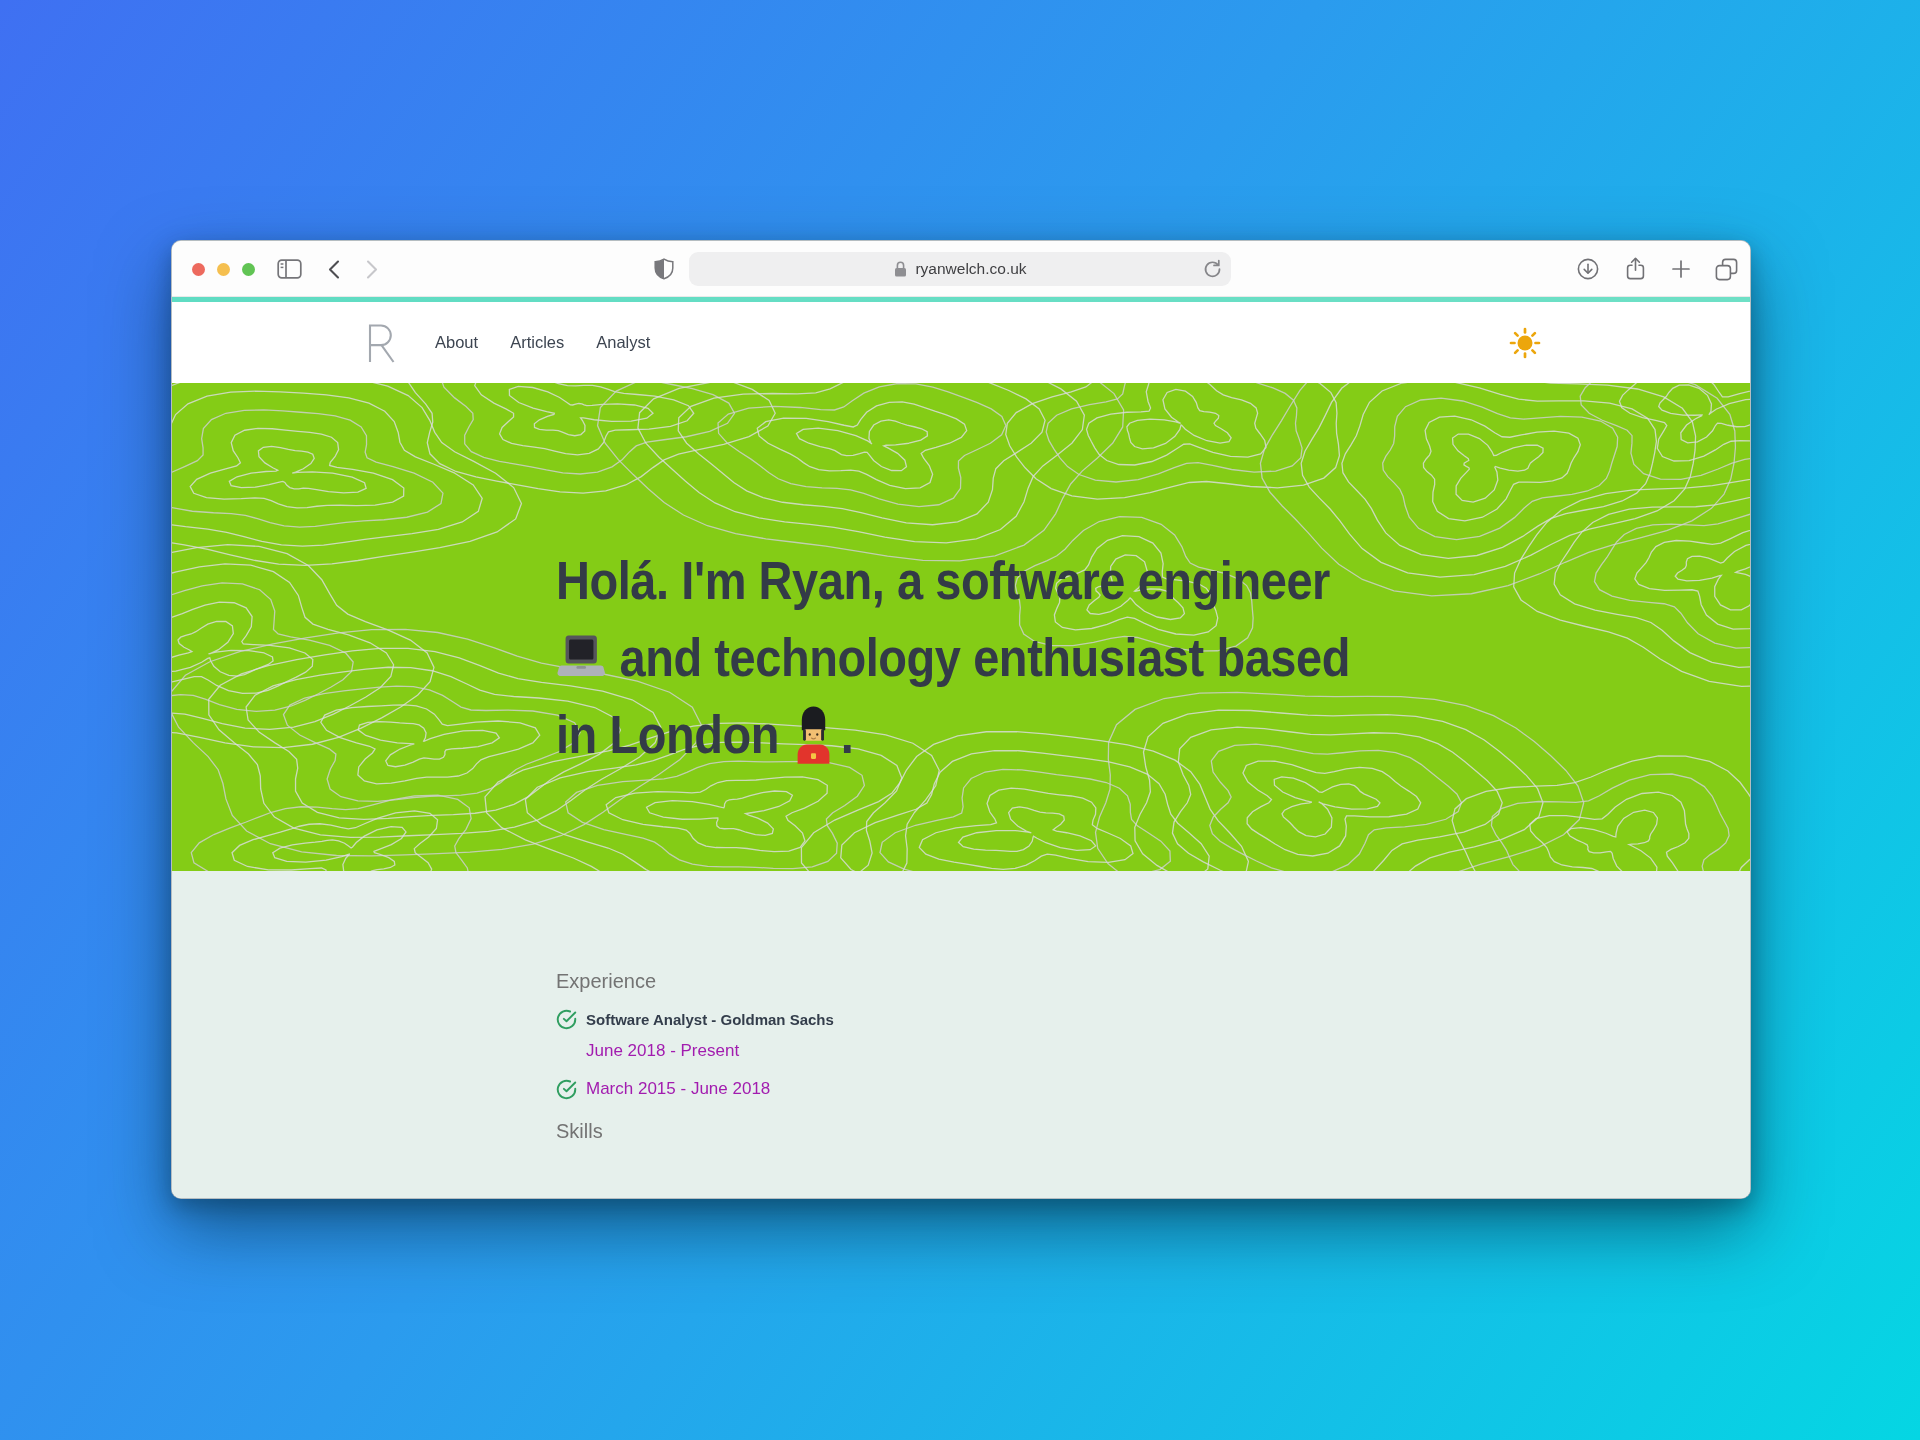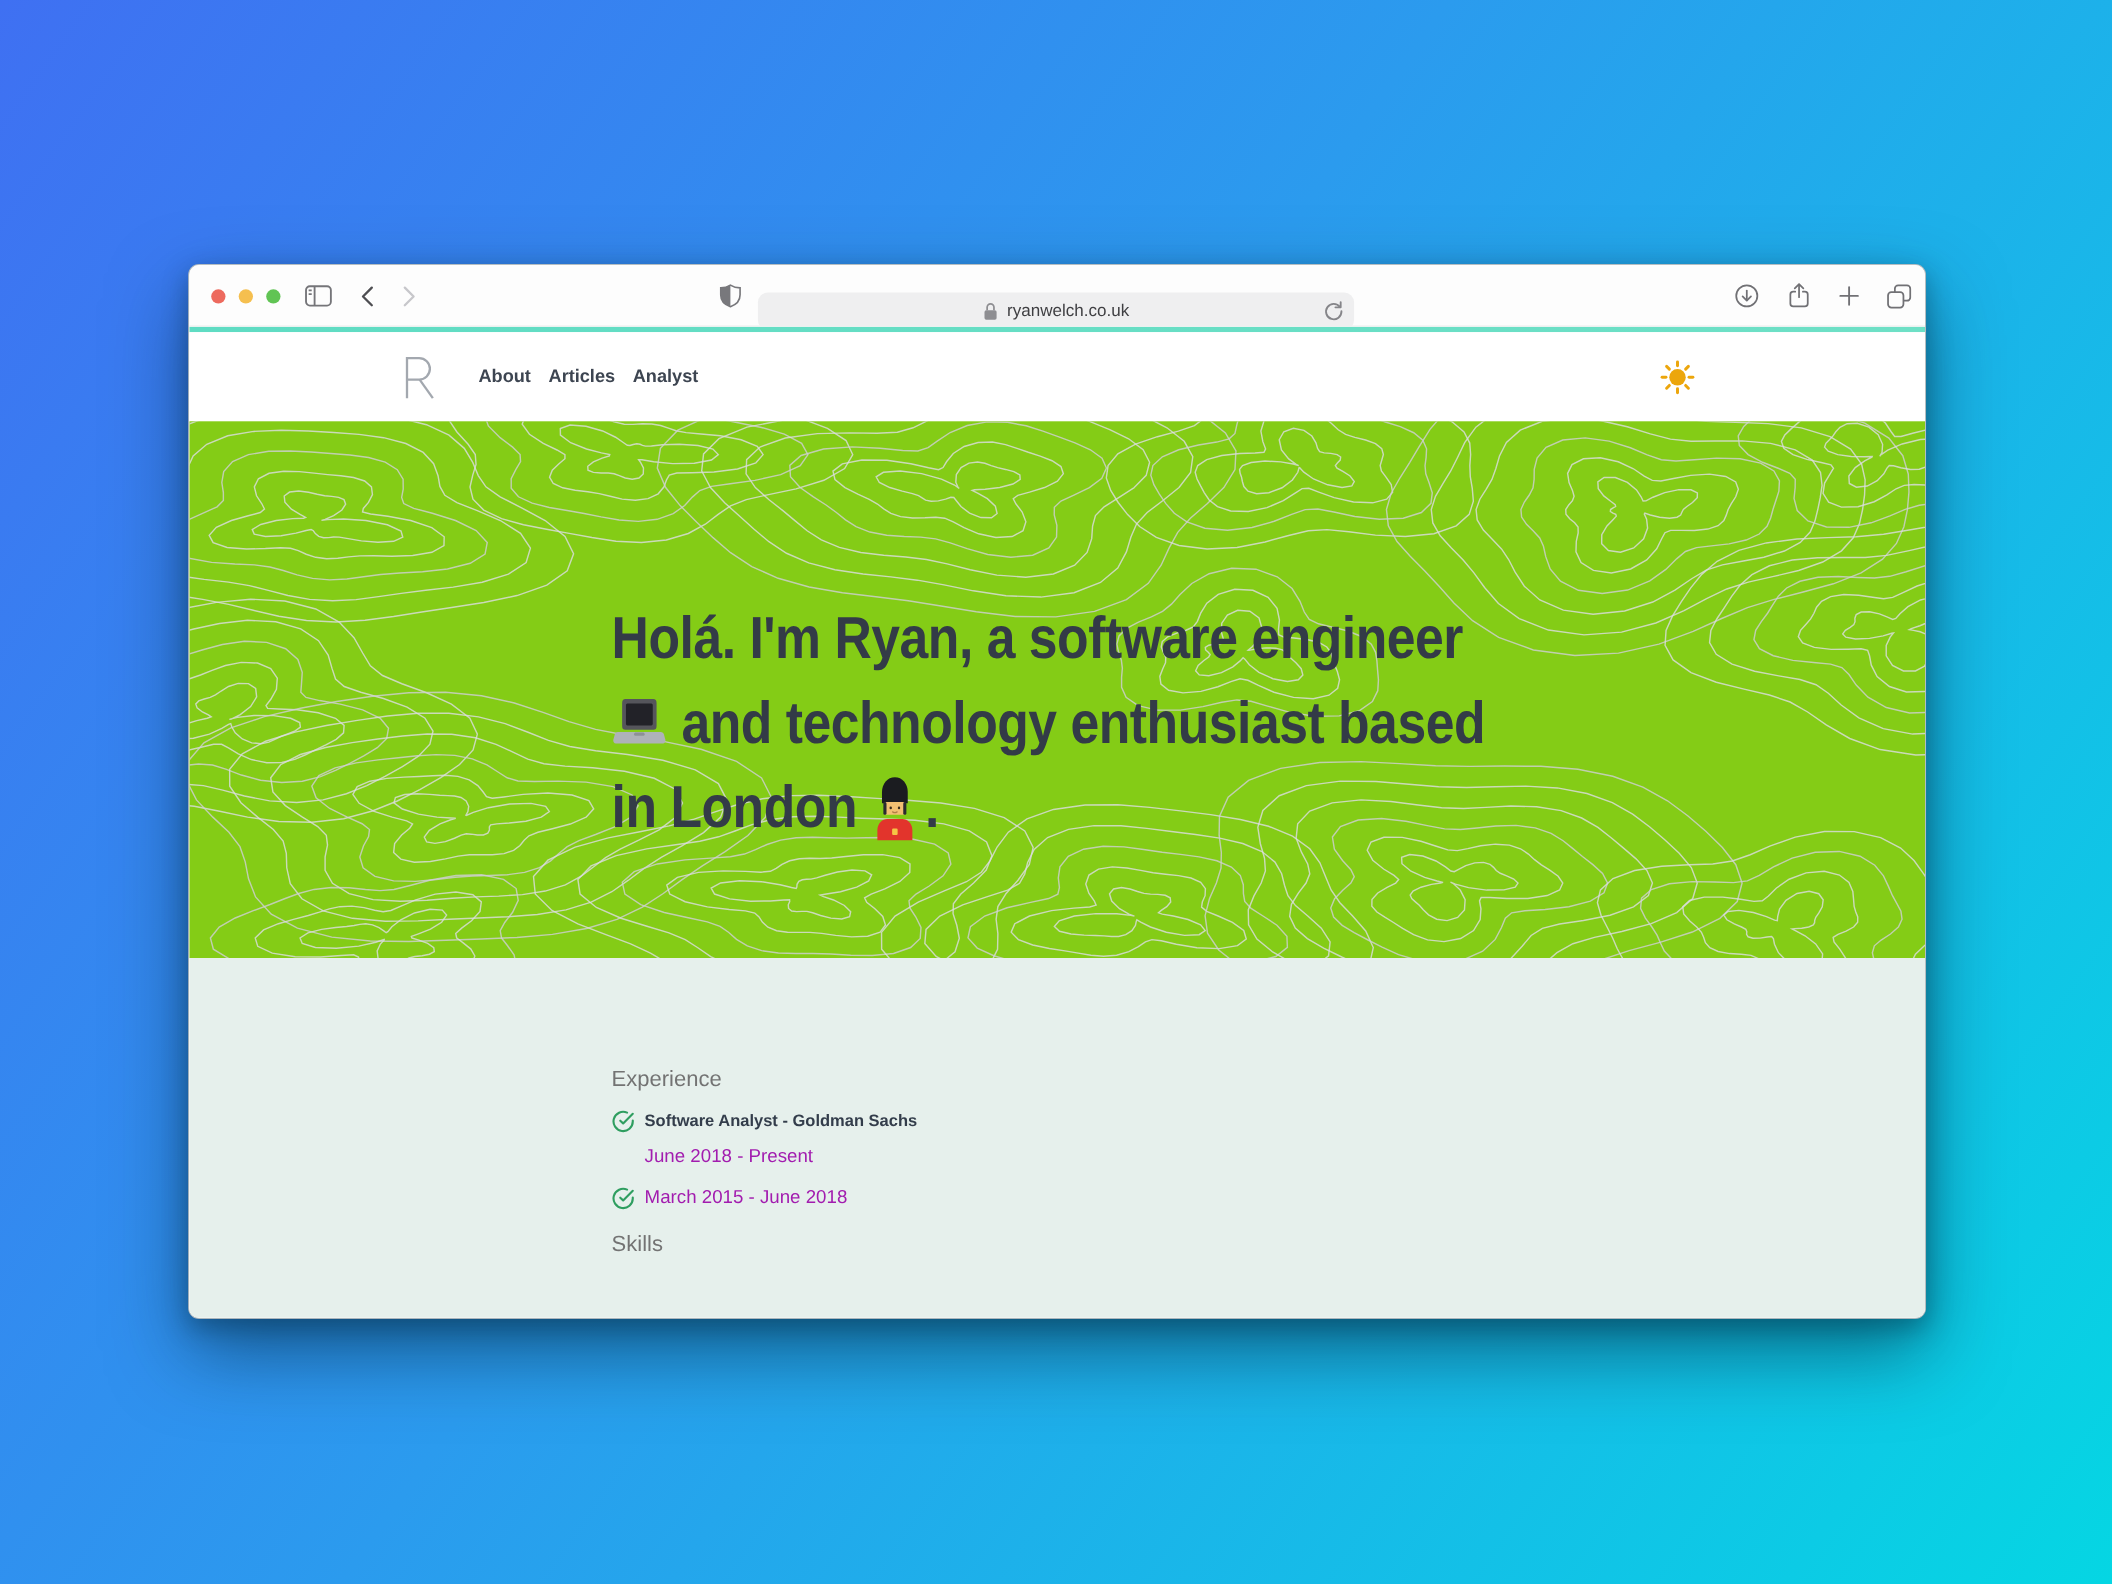--- a/index.html
+++ b/index.html
@@ -16,32 +16,32 @@
     box-shadow:0 30px 70px rgba(0,40,62,.55), 0 8px 22px rgba(0,40,62,.35);
   }
   
   .toolbar { position:absolute; left:0; top:0; width:100%; height:56px; background:#fdfdfd; border-bottom:1px solid #e9e9e9; }
   .dot { position:absolute; top:21.5px; width:13px; height:13px; border-radius:50%; }
   .dot.red { left:20px; background:#ed6a5e; }
   .dot.yellow { left:45px; background:#f5bf4f; }
   .dot.green { left:70px; background:#61c454; }
   .tbtn { position:absolute; top:0; height:56px; display:flex; align-items:center; justify-content:center; background:none; border:none; cursor:default; }
   .urlbar {
-    position:absolute; left:517px; top:25px; width:542px; height:34px;
+    position:absolute; left:517px; top:11px; width:542px; height:34px;
     background:#efeff0; border-radius:9px; display:flex; align-items:center; justify-content:center;
   }
   .urlbar .url-text { font-size:15.5px; color:#3f3f42; margin-left:7px; }
   .urlbar .refresh { position:absolute; right:9px; top:7px; }
   
   .page { position:absolute; left:0; top:56px; right:0; bottom:0; overflow:hidden; background:#fdfdfe; }
   .accent { height:5px; background:linear-gradient(90deg,#5fdcc3,#6ee0c6); }
   .site-header { position:relative; height:81px; background:#fff; }
   .header-inner { position:absolute; left:194px; right:194px; top:0; height:100%; display:flex; align-items:center; }
   .logo { margin-right:40px; display:flex; align-items:center; cursor:pointer; }
-  .nav { display:flex; gap:16px;font-weight:bold; }
+  .nav { display:flex; gap:32px; }
   .nav a { font-size:16.5px; color:#3d4551; text-decoration:none; cursor:pointer; }
   .theme-toggle { margin-left:auto; margin-right:14px; background:none; border:none; cursor:pointer; display:flex; align-items:center; }
   
   .hero { position:relative; height:488px; background:#84cc16; overflow:hidden; }
   .hero svg.topo { position:absolute; left:0; top:0; width:100%; height:100%; }
   .hero-heading {
     position:absolute; left:384px; top:158px; width:1000px;
     transform:scaleX(.87); transform-origin:0 0;
     color:#333b47; font-weight:700; font-size:54px; letter-spacing:-.5px;
   }

